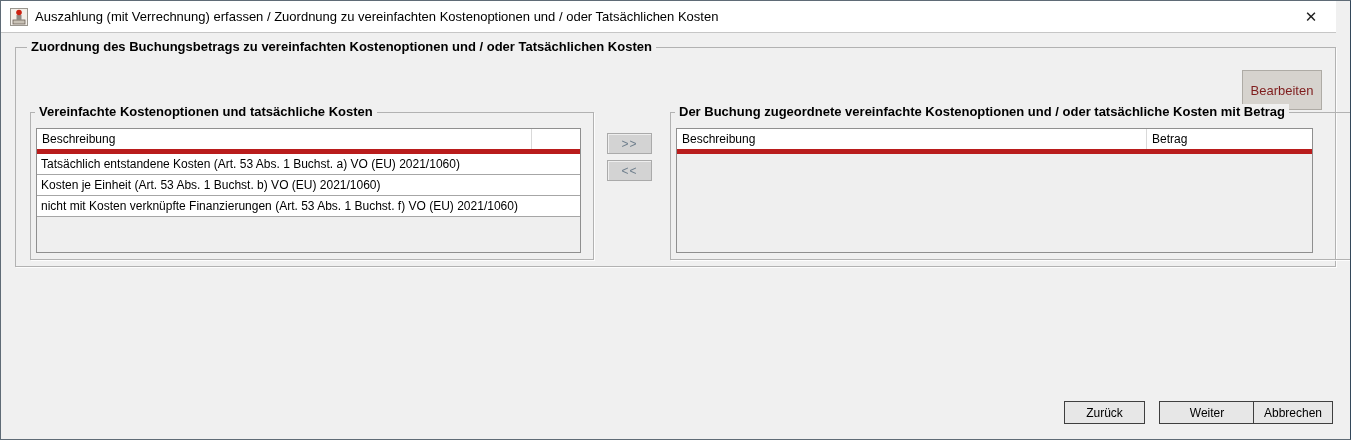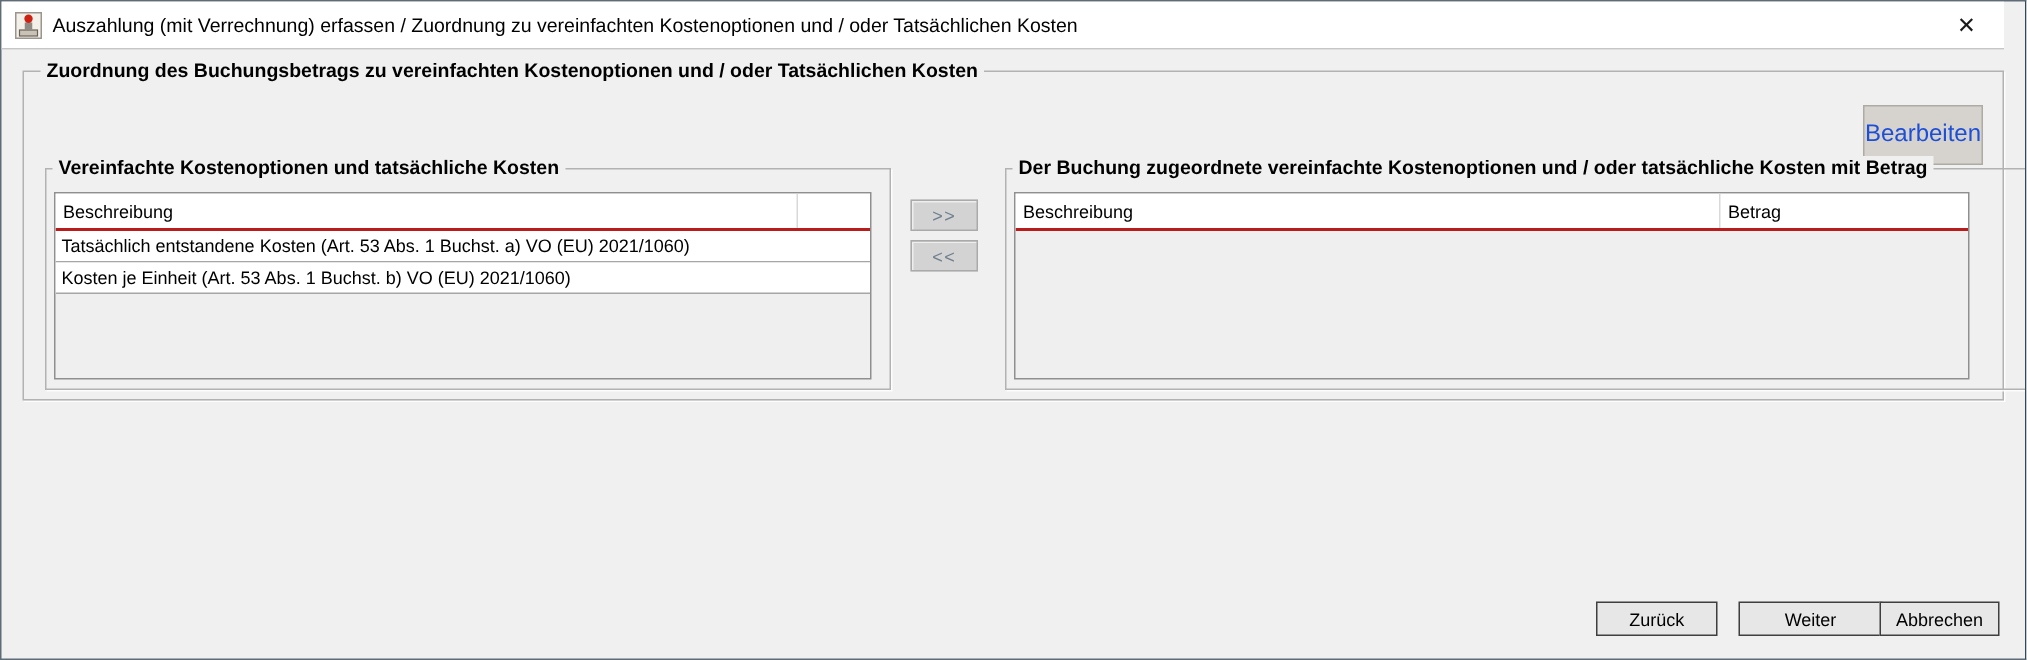--- a/index.html
+++ b/index.html
@@ -60,21 +60,21 @@
     position:absolute;
     background:#efefef;
     border:1px solid #8f8f8f;
     overflow:hidden;
   }
   .lt-left  { left:5px; top:15px; width:545px; height:125px; }
   .lt-right { left:5px; top:15px; width:637px; height:125px; }
 
   .lt-header {
     height:25px; background:#ffffff;
-    border-bottom:2px solid #b91c1c;
+    border-bottom:5px solid #b91c1c;
     display:flex; align-items:center;
     font-size:12px; color:#000;
   }
   .lt-hcell { padding-left:5px; height:100%; display:flex; align-items:center; }
   .lt-hcell.with-div { border-right:1px solid #d9d9d9; }
   .lt-left  .lt-hcell.c1 { width:495px; }
   .lt-right .lt-hcell.c1 { width:470px; border-right:1px solid #d9d9d9; }
   .lt-right .lt-hcell.c2 { flex:1; }
 
   .lt-row {
@@ -82,21 +82,21 @@
     border-bottom:1px solid #a6a6a6;
     display:flex; align-items:center;
     font-size:12px; color:#000000;
     padding-left:4px; white-space:nowrap; overflow:hidden;
   }
 
   
   .btn-disabled-edit {
     position:absolute; left:1226px; top:22px; width:80px; height:40px;
     background:#d6d3ce; border:1px solid #aeaba5;
-    font-size:16px; color:#1d4ed8;
+    font-size:13px; color:#7f1d1d;
     display:flex; align-items:center; justify-content:center;
   }
   .btn-transfer {
     position:absolute; left:591px; width:45px; height:21px;
     background:#d3d3d3; border:1px solid #aaaaaa;
     box-shadow:inset 1px 1px 0 #eeeeee;
     font-size:12px; color:#6f7f8d; letter-spacing:1px;
     display:flex; align-items:center; justify-content:center;
   }
   .btn-move-right { top:85px; }
@@ -137,20 +137,21 @@
     <button class="btn-disabled-edit">Bearbeiten</button>
 
     <div class="groupbox left-group">
       <span class="gb-label">Vereinfachte Kostenoptionen und tatsächliche Kosten</span>
       <div class="listtable lt-left">
         <div class="lt-header">
           <div class="lt-hcell c1 with-div">Beschreibung</div>
         </div>
         <div class="lt-row">Tatsächlich entstandene Kosten (Art. 53 Abs. 1 Buchst. a) VO (EU) 2021/1060)</div>
         <div class="lt-row">Kosten je Einheit  (Art. 53 Abs. 1 Buchst. b) VO (EU) 2021/1060)</div>
+        <div class="lt-row">nicht mit Kosten verknüpfte Finanzierungen (Art. 53 Abs. 1 Buchst. f) VO (EU) 2021/1060)</div>
       </div>
     </div>
 
     <button class="btn-transfer btn-move-right">&gt;&gt;</button>
     <button class="btn-transfer btn-move-left">&lt;&lt;</button>
 
     <div class="groupbox right-group">
       <span class="gb-label">Der Buchung zugeordnete vereinfachte Kostenoptionen und / oder tatsächliche Kosten mit Betrag</span>
       <div class="listtable lt-right">
         <div class="lt-header">

